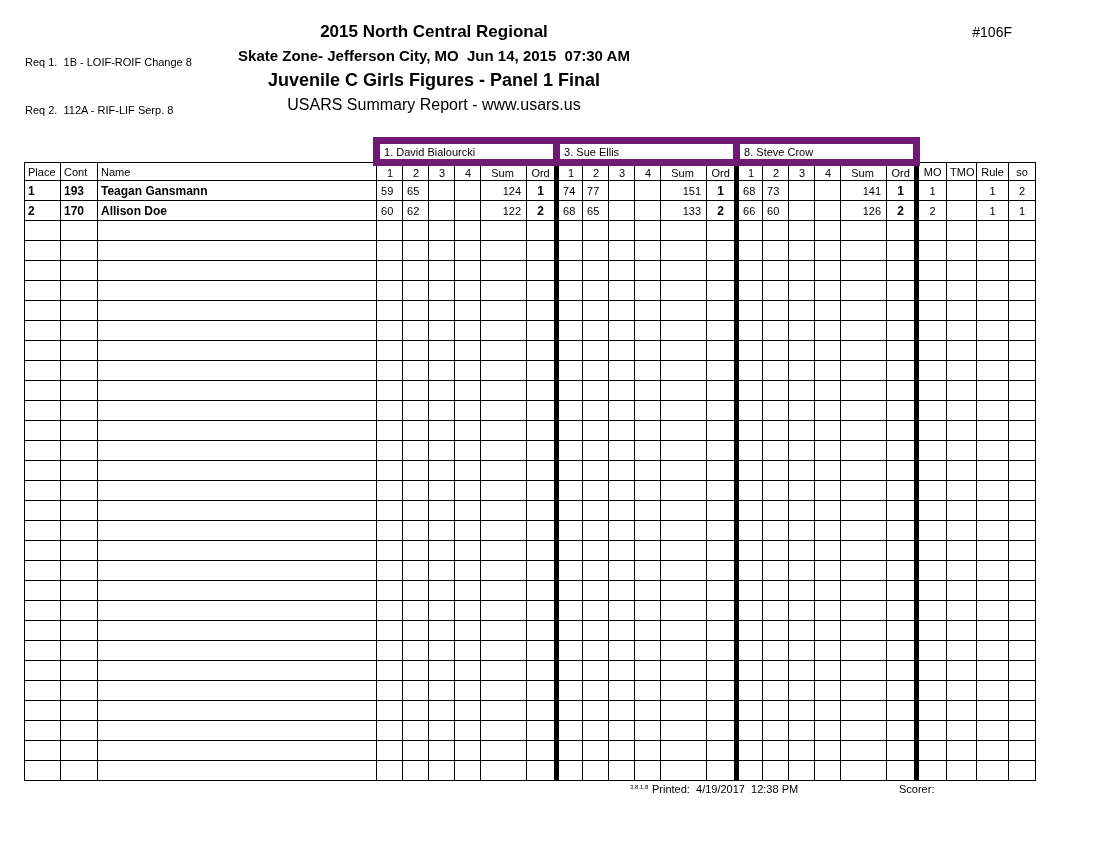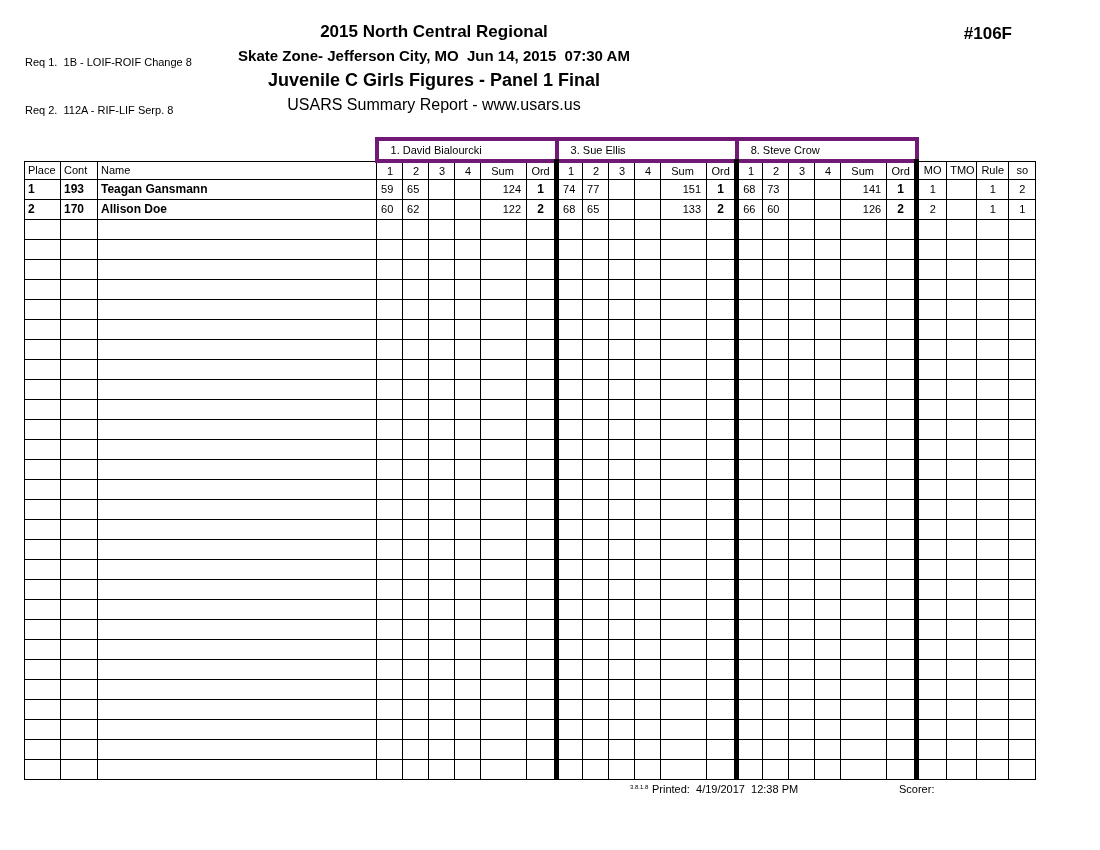--- a/index.html
+++ b/index.html
@@ -2,32 +2,32 @@
 <html><head>
 <meta charset="utf-8">
 <style>
   * { margin:0; padding:0; box-sizing:border-box; }
   html,body { background:#fff; }
   body {
     width:1100px; height:850px; position:relative;
     font-family:"Liberation Sans", sans-serif; color:#000;
   }
   .req-block { position:absolute; left:25px; top:22px; font-size:11px; line-height:16px; white-space:pre; }
-  .doc-number { position:absolute; right:88px; top:24px; font-size:17px; font-weight:bold; }
+  .doc-number { position:absolute; right:88px; top:24px; font-size:14px; font-weight:normal; }
   .titles { position:absolute; left:0; top:22px; width:868px; text-align:center; }
   .title-main { font-size:17px; font-weight:bold; white-space:pre; }
   .title-sub { font-size:15px; margin-top:5px; white-space:pre;font-weight:bold; }
   .title-event { font-size:18px; font-weight:bold; margin-top:6px; white-space:pre; }
   .title-report { font-size:16px; margin-top:5px; white-space:pre; }
 
   .table-wrap { position:absolute; left:24px; top:137px; }
   table { border-collapse:collapse; table-layout:fixed; width:1011px; font-size:11px; }
   td { border:1px solid #000; padding:0 3px; white-space:nowrap; overflow:hidden; vertical-align:middle; }
   tr.boxrow td { border:none; height:22px; }
-  tr.boxrow td.jbox { border:4px solid #701a75; padding:0 12px; font-size:11px; }
+  tr.boxrow td.jbox { border:7px solid #701a75; padding:0 4px; font-size:11px; }
   tr.hdr td { height:18px; }
   tr.datarow td { height:20px; }
   tr.emptyrow td { height:20px; }
   td.c-ord { border-right:5px solid #000; text-align:center; }
   td.c-sum { text-align:right; padding-right:5px; }
   td.c-s { padding-left:4px; }
   td.c-mo, td.c-tmo, td.c-rule, td.c-so { text-align:center; }
   td.hc { text-align:center; }
   td.b { font-weight:bold; font-size:12px; }
   tr.hdr td.c-place, tr.hdr td.c-name { text-align:left; }

